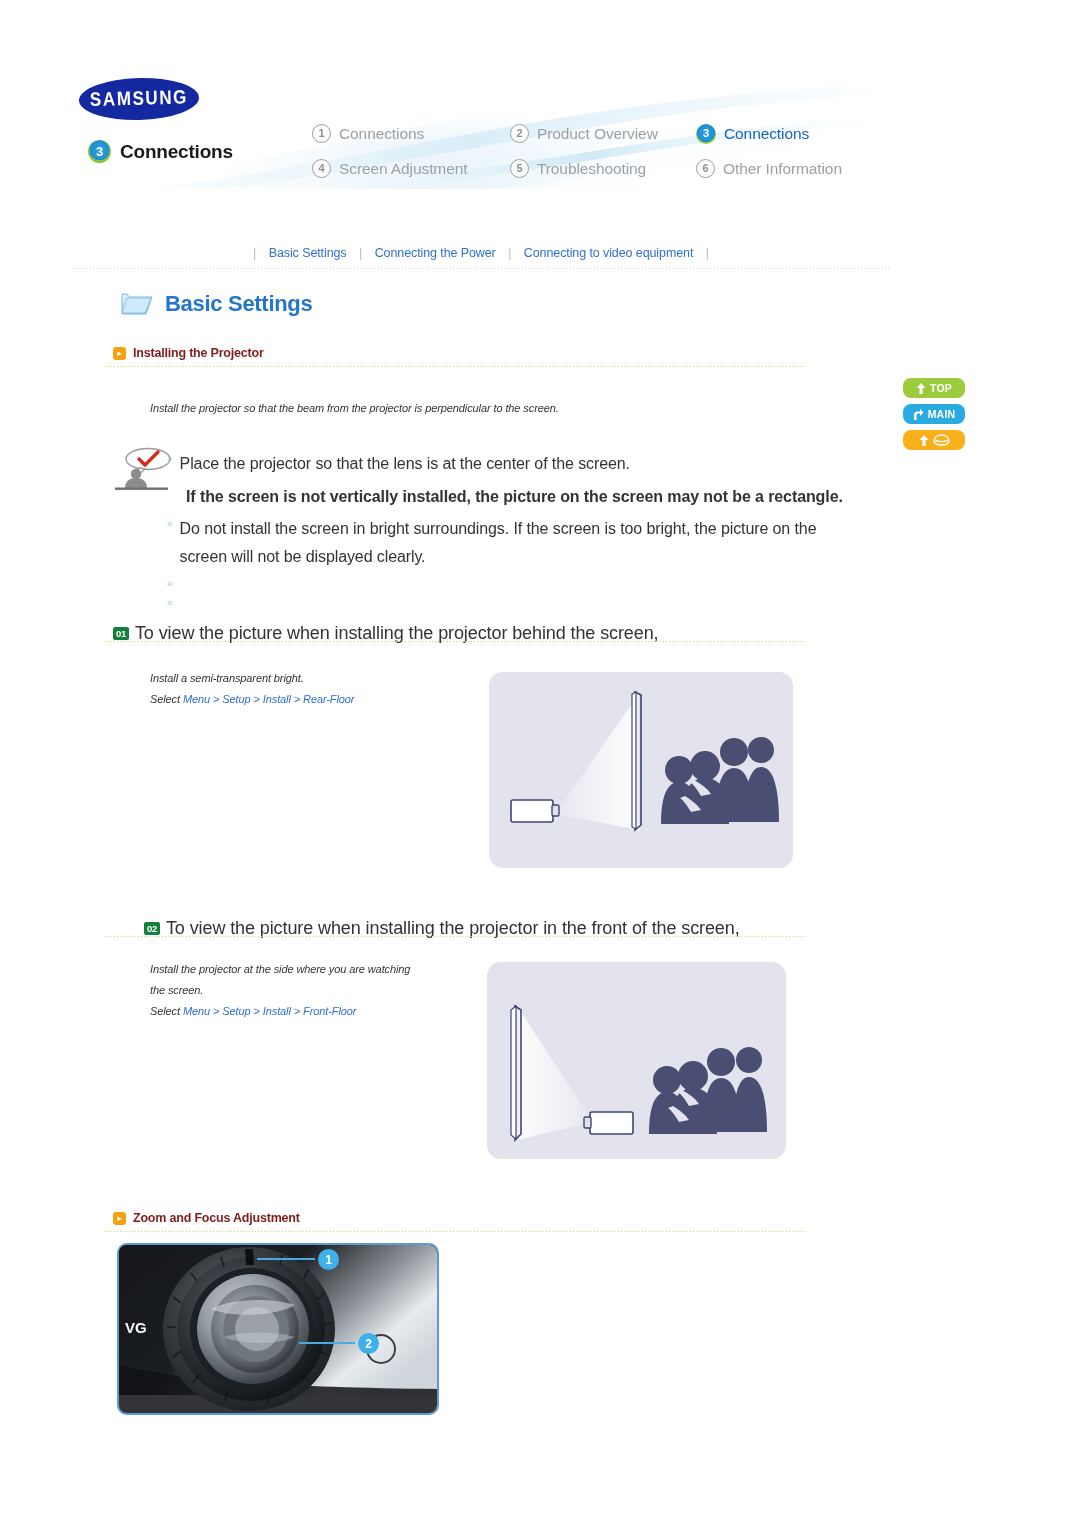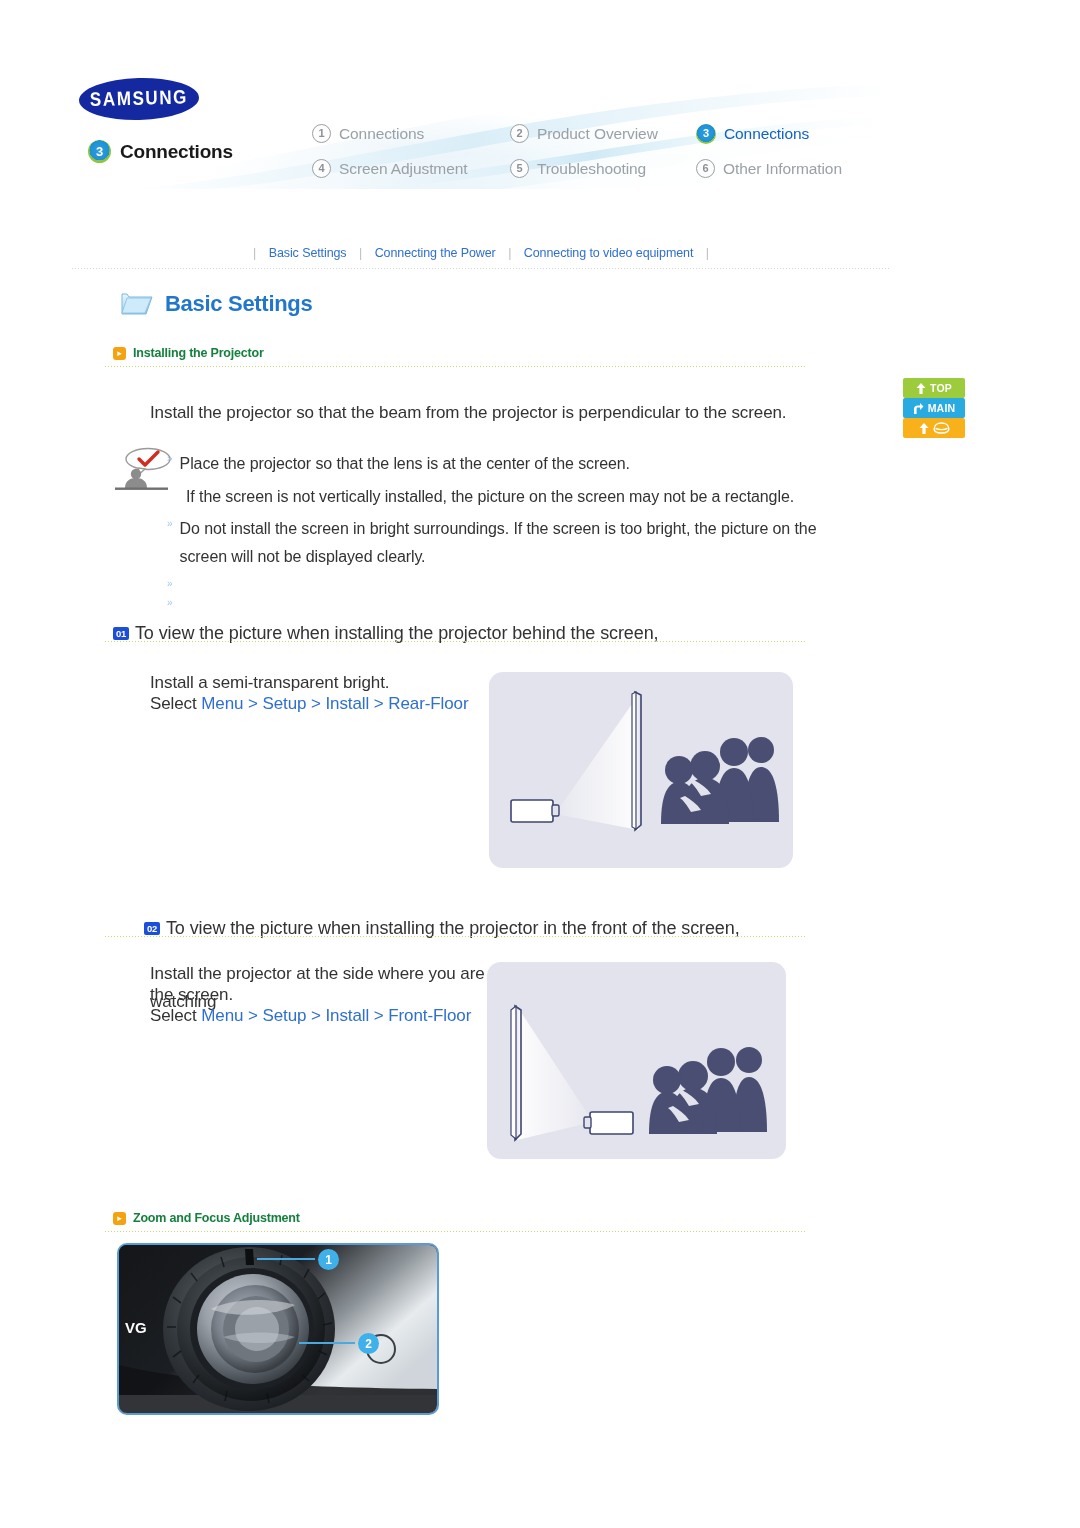--- a/index.html
+++ b/index.html
@@ -105,46 +105,46 @@
   .subhead {
     position: absolute; left: 113px;
     display: flex; align-items: center; gap: 7px;
   }
   .subhead .arrow {
     width: 13px; height: 13px; border-radius: 3px;
     background: #f5a210;
     display: flex; align-items: center; justify-content: center;
     color: #fff; font-size: 9px; line-height: 1;
   }
-  .subhead .lbl { font-size: 12.5px; font-weight: bold; color: #15803d; letter-spacing: -0.2px; }
+  .subhead .lbl { font-size: 12.5px; font-weight: bold; color: #7f1d1d; letter-spacing: -0.2px; }
   .dotrule-green {
     position: absolute; left: 105px; width: 700px; height: 1px;
     background-image: repeating-linear-gradient(to right, #c6dd6a 0 1px, transparent 1px 3px);
   }
 
   
-  .bodytext { position: absolute; font-size: 17px; color: #333333; line-height: 1.65; letter-spacing: -0.1px; }
+  .bodytext { position: absolute; font-size: 11px; color: #333333; line-height: 1.65; letter-spacing: -0.1px; font-style: italic; }
 
   
   .note-ico { position: absolute; left: 112px; top: 446px; width: 72px; height: 45px; }
   .note-list { position: absolute; left: 167px; top: 450px; width: 680px; }
   .note-row { display: flex; gap: 9px; margin-bottom: 5px; }
   .note-row .bullet {
     flex: 0 0 auto; margin-top: 4px;
     color: #9fc8e8; font-size: 10px; line-height: 1;
     letter-spacing: -2px;
   }
   .note-row .txt { font-size: 16px; color: #333333; line-height: 1.72; letter-spacing: -0.1px; }
-  .note-row.noindent { padding-left: 19px; }
+  .note-row.noindent { padding-left: 19px; font-weight: bold; }
   .bluelink { color: #2f6fd0; }
 
   
   .step { position: absolute; left: 113px; display: flex; align-items: center; gap: 6px; }
   .step .num {
-    background: #1d4ed8; color: #ffffff; font-size: 9.5px; font-weight: bold;
+    background: #15803d; color: #ffffff; font-size: 9.5px; font-weight: bold;
     padding: 1px 3px 1px 3px; border-radius: 2px; line-height: 1.2;
     letter-spacing: -0.3px;
   }
   .step .lbl { font-size: 18px; color: #333333; letter-spacing: -0.1px; }
 
   
   .illus {
     position: absolute;
     background: #e2e3ec;
     border-radius: 14px;
@@ -153,23 +153,23 @@
   .photo {
     position: absolute; left: 117px; top: 1243px;
     width: 322px; height: 172px;
     border: 2px solid #5b9bd5; border-radius: 10px;
     overflow: hidden; background: #0b0d10;
   }
 
   
   .sidebtns { position: absolute; left: 903px; top: 378px; width: 62px; }
   .sbtn {
-    width: 62px; height: 20px; border-radius: 2px;
+    width: 62px; height: 20px; border-radius: 8px;
     display: flex; align-items: center; justify-content: center; gap: 4px;
-    margin-bottom: 0; color: #ffffff; font-size: 10.5px; font-weight: bold;
+    margin-bottom: 6px; color: #ffffff; font-size: 10.5px; font-weight: bold;
     letter-spacing: 0.2px;
   }
   .sbtn.top  { background: #9ccb3b; }
   .sbtn.main { background: #29aae1; }
   .sbtn.home { background: #f9b11b; }
 </style>
 </head>
 <body>
 
 <div class="header">

